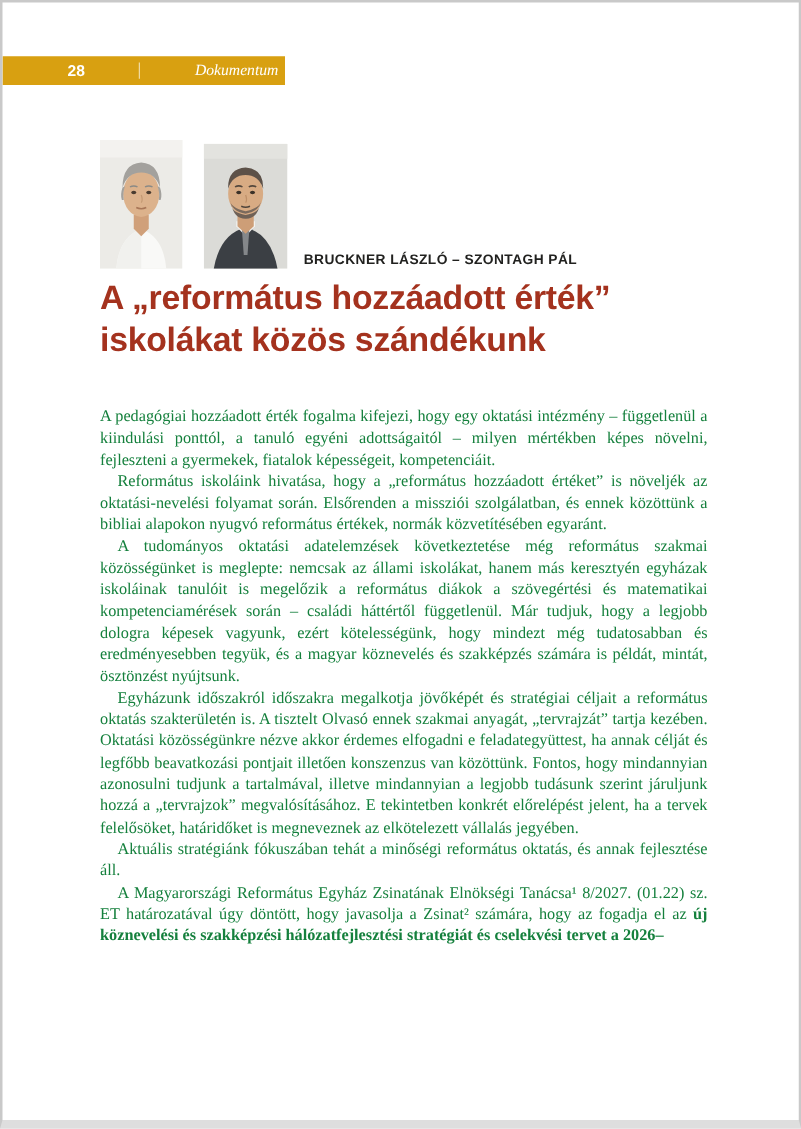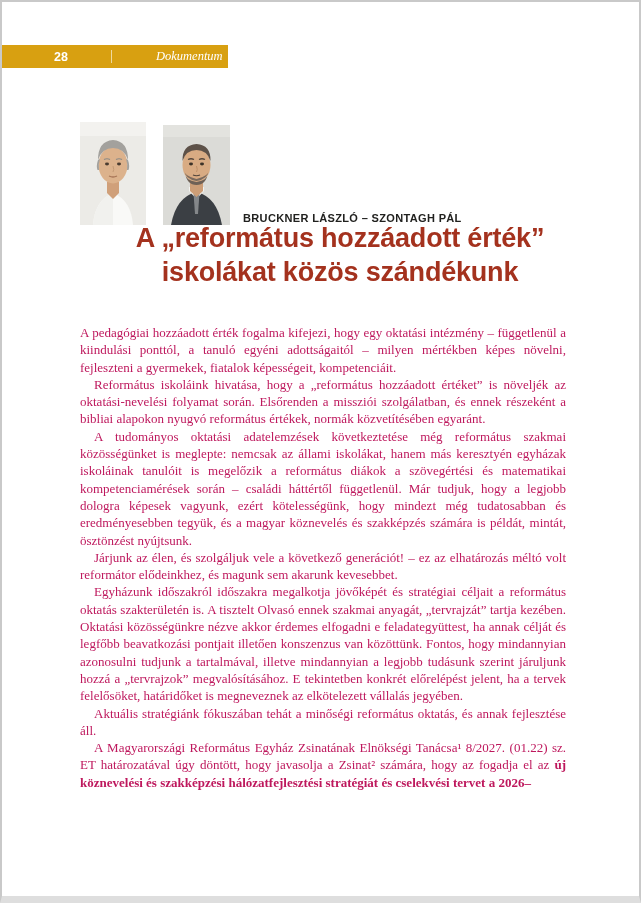--- a/index.html
+++ b/index.html
@@ -34,21 +34,21 @@
     margin-left: 11px;
   }
   .section-label {
     margin-left: 12px;
     font-style: italic;
     font-size: 12.5px;
     font-family: Liberation Serif, serif;
   }
   
   .photo-row {
-    position: absolute; left: 78px; top: 120px;
+    position: absolute; left: 78px; top: 110px;
     display: flex; align-items: flex-end;
   }
   .photo { display: block; }
   .photo2 { margin-left: 17px; }
   .authors {
     margin-left: 13px;
     font-size: 11px; font-weight: 700;
     letter-spacing: 0.35px;
     color: #21211f;
     padding-bottom: 1px;
@@ -63,21 +63,21 @@
     letter-spacing: -0.2px;
   }
   .title span { display: block; }
   
   .article {
     position: absolute; left: 78px; top: 322px;
     width: 486px;
     font-family: "Liberation Serif", serif;
     font-size: 13px; line-height: 17.3px;
     text-align: justify;
-    color: #be185d;
+    color: #15803d;
   }
   .article p { margin: 0; }
   .article p.indent { text-indent: 14px; }
   .article .bold { font-weight: 700; }
 </style>
 </head>
 <body>
 
 <div class="page">
 
@@ -119,28 +119,27 @@
       <ellipse cx="28" cy="39" rx="2" ry="1.4" fill="#3c3228"></ellipse>
       <ellipse cx="39" cy="39" rx="2" ry="1.4" fill="#3c3228"></ellipse>
       <path d="M25 34.5 Q28 33 31 34.5" stroke="#55483d" stroke-width="1.3" fill="none"></path>
       <path d="M36 34.5 Q39 33 42 34.5" stroke="#55483d" stroke-width="1.3" fill="none"></path>
       <path d="M30 50 Q33.5 51.5 37 50" stroke="#4f443b" stroke-width="1.2" fill="none"></path>
       <path d="M33.5 41 Q35 45 33.5 47" stroke="#bf9068" stroke-width="1" fill="none"></path>
     </svg>
     <span class="authors">BRUCKNER LÁSZLÓ – SZONTAGH PÁL</span>
   </div>
 
-  <h1 class="title" style="margin: 0px; color: rgb(164, 50, 30); text-align: center;">
+  <h1 class="title" style="margin: 0px; color: rgb(164, 50, 30);">
     <span>A „református hozzáadott érték”</span>
     <span>iskolákat közös szándékunk</span>
   </h1>
 
   <div class="article">
       <p><span>A pedagógiai hozzáadott érték fogalma kifejezi, hogy egy oktatási intézmény – függetlenül a kiindulási ponttól, a tanuló egyéni adottságaitól – milyen mértékben képes növelni, fejleszteni a gyermekek, fiatalok képességeit, kompetenciáit.</span></p>
-      <p class="indent"><span>Református iskoláink hivatása, hogy a „református hozzáadott értéket” is növeljék az oktatási-nevelési folyamat során. Elsőrenden a missziói szolgálatban, és ennek részeként a bibliai alapokon nyugvó református értékek, normák közvetítésében egyaránt.</span></p>
+      <p class="indent"><span>Református iskoláink hivatása, hogy a „református hozzáadott értéket” is növeljék az oktatási-nevelési folyamat során. Elsőrenden a missziói szolgálatban, és ennek közöttünk a bibliai alapokon nyugvó református értékek, normák közvetítésében egyaránt.</span></p>
       <p class="indent"><span>A tudományos oktatási adatelemzések következtetése még református szakmai közösségünket is meglepte: nemcsak az állami iskolákat, hanem más keresztyén egyházak iskoláinak tanulóit is megelőzik a református diákok a szövegértési és matematikai kompetenciamérések során – családi háttértől függetlenül. Már tudjuk, hogy a legjobb dologra képesek vagyunk, ezért kötelességünk, hogy mindezt még tudatosabban és eredményesebben tegyük, és a magyar köznevelés és szakképzés számára is példát, mintát, ösztönzést nyújtsunk.</span></p>
-      <p class="indent"><span>Járjunk az élen, és szolgáljuk vele a következő generációt! – ez az elhatározás méltó volt reformátor elődeinkhez, és magunk sem akarunk kevesebbet.</span></p>
       <p class="indent"><span>Egyházunk időszakról időszakra megalkotja jövőképét és stratégiai céljait a református oktatás szakterületén is. A tisztelt Olvasó ennek szakmai anyagát, „tervrajzát” tartja kezében. Oktatási közösségünkre nézve akkor érdemes elfogadni e feladategyüttest, ha annak célját és legfőbb beavatkozási pontjait illetően konszenzus van közöttünk. Fontos, hogy mindannyian azonosulni tudjunk a tartalmával, illetve mindannyian a legjobb tudásunk szerint járuljunk hozzá a „tervrajzok” megvalósításához. E tekintetben konkrét előrelépést jelent, ha a tervek felelősöket, határidőket is megneveznek az elkötelezett vállalás jegyében.</span></p>
       <p class="indent"><span>Aktuális stratégiánk fókuszában tehát a minőségi református oktatás, és annak fejlesztése áll.</span></p>
       <p class="indent"><span>A Magyarországi Református Egyház Zsinatának Elnökségi Tanácsa¹ 8/2027. (01.22) sz. ET határozatával úgy döntött, hogy javasolja a Zsinat² számára, hogy az fogadja el az </span><span class="bold">új köznevelési és szakképzési hálózatfejlesztési stratégiát és cselekvési tervet a 2026–</span></p>
     </div>
 
 </div>
 
 </body></html>

